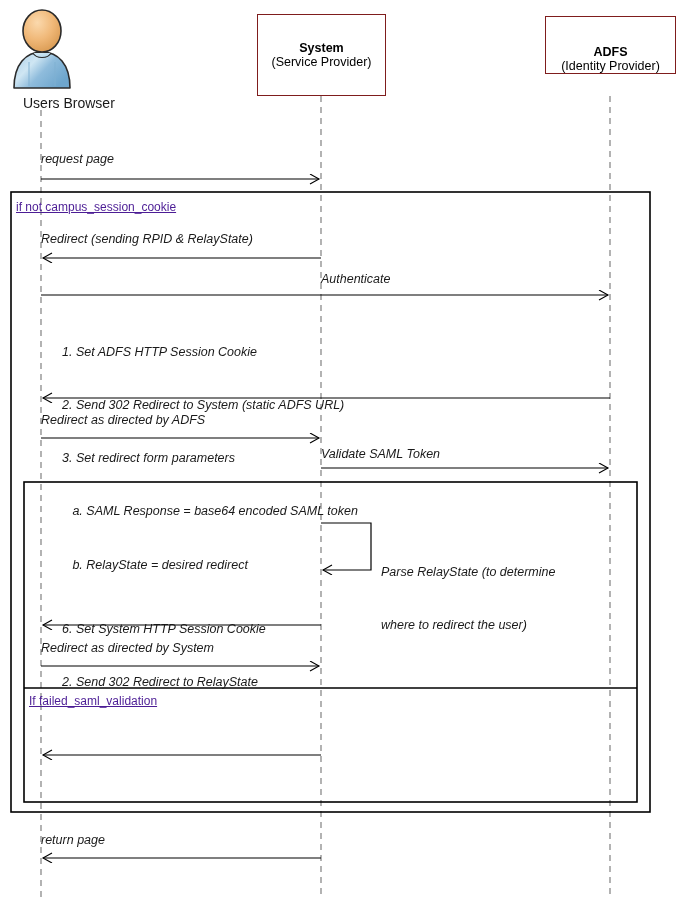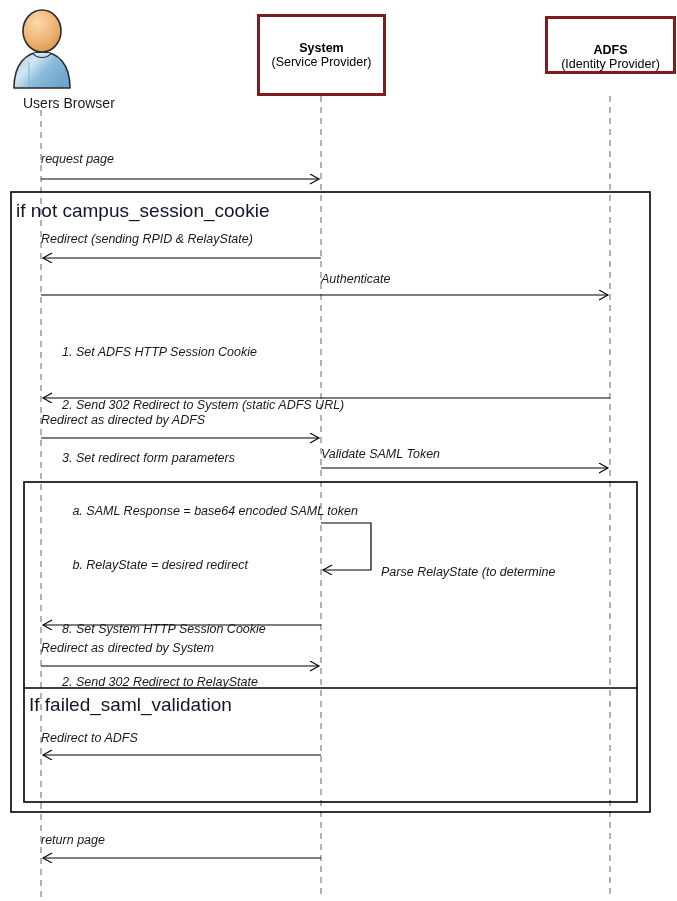--- a/index.html
+++ b/index.html
@@ -37,43 +37,44 @@
     text-align: left;
   }
   .msg-block {
     font-style: italic;
     font-size: 12.5px;
     color: #1a1a1a;
     text-align: left;
     line-height: 1.42;
   }
   .frag-label {
-    font-size: 19px;
-    color: #0f172a;
+    font-size: 12px;
+    color: #4c1d95;
     font-style: normal;
+    text-decoration: underline;
   }
   .actor-label {
     font-size: 14px;
     color: #1a1a1a;
     padding-left: 23px;
   }
   .box-title {
     font-weight: bold;
     font-size: 12.5px;
     text-align: center;
     color: #000;
   }
   .box-sub {
     font-size: 12.5px;
     text-align: center;
     color: #000;
   }
   .part-box {
     position: absolute;
-    border: 3px solid #7f1d1d;
+    border: 1px solid #7f1d1d;
     background: #ffffff;
     box-sizing: border-box;
     display: flex;
     flex-direction: column;
     align-items: center;
     justify-content: center;
   }
   .actor-icon {
     position: absolute;
   }
@@ -188,26 +189,26 @@
     <div>   a. SAML Response = base64 encoded SAML token</div>
     <div>   b. RelayState = desired redirect</div>
   </div>
 
   <div class="txt msg-label" style="left:41px; top:413px; width:280px;">Redirect as directed by ADFS</div>
 
   <div class="txt msg-label" style="left:321px; top:447px; width:289px;">Validate SAML Token</div>
 
   <div class="txt msg-block" style="left:381px; top:528px; width:250px;">
     <div>Parse RelayState (to determine</div>
+    <div>where to redirect the user)</div>
   </div>
 
   <div class="txt msg-block" style="left:62px; top:585px; width:280px;">
-    <div>8. Set System HTTP Session Cookie</div>
+    <div>6. Set System HTTP Session Cookie</div>
     <div>2. Send 302 Redirect to RelayState</div>
   </div>
 
   <div class="txt msg-label" style="left:41px; top:641px; width:280px;">Redirect as directed by System</div>
 
-  <div class="txt msg-label" style="left:41px; top:731px; width:280px;">Redirect to ADFS</div>
 
   <div class="txt msg-label" style="left:41px; top:833px; width:280px;">return page</div>
 
 </div>
 
 </body></html>

